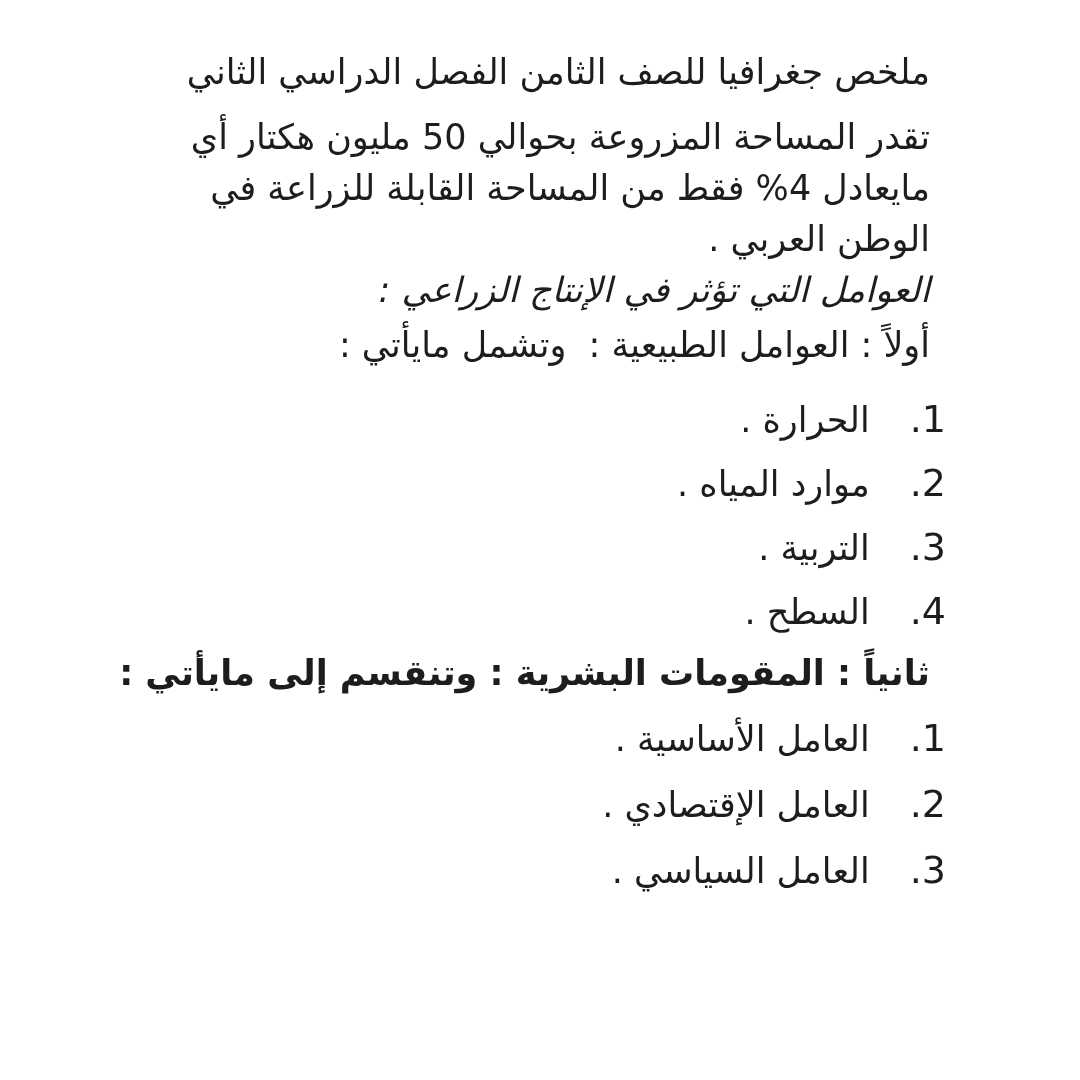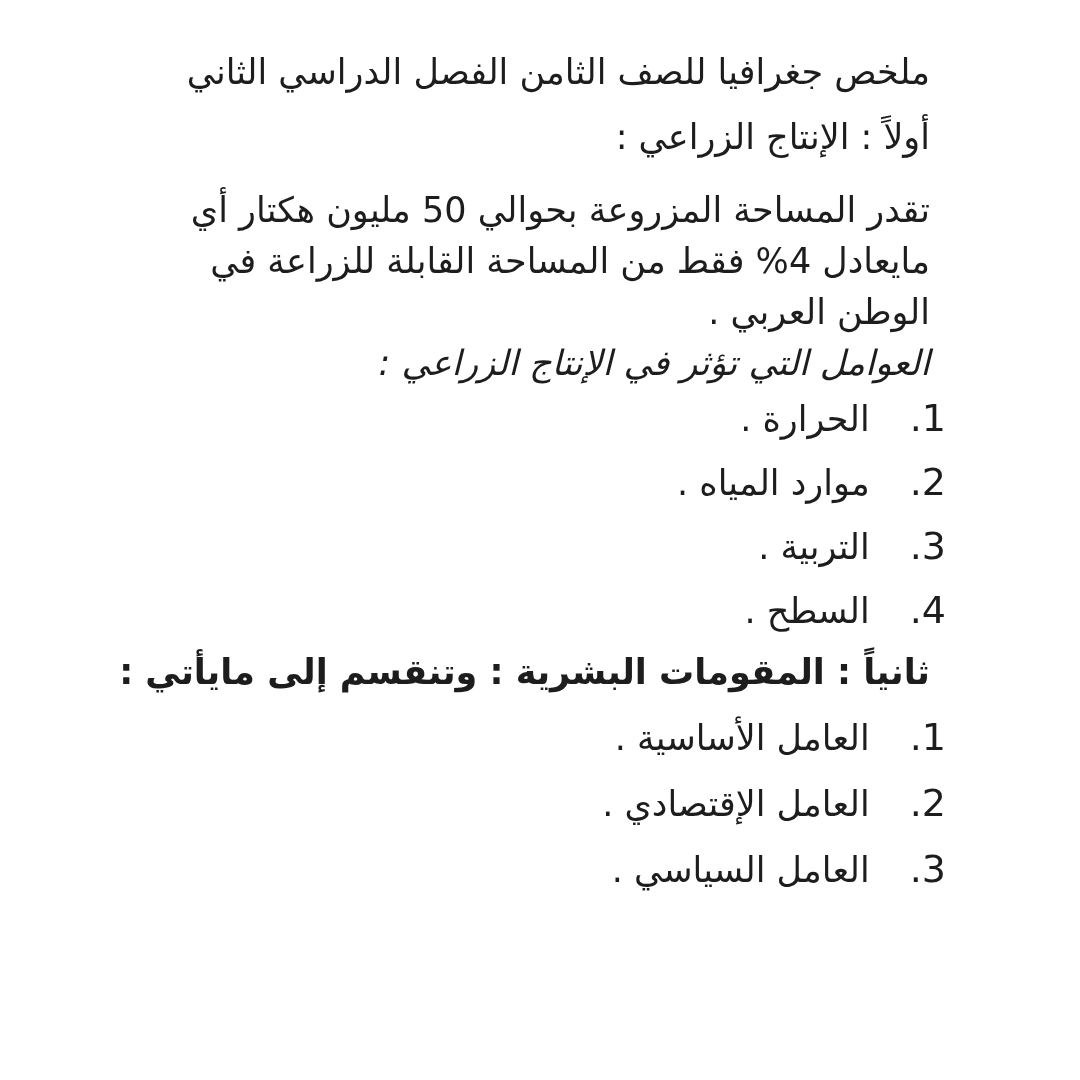--- a/index.html
+++ b/index.html
@@ -61,29 +61,29 @@
     flex: 0 1 auto;
   }
 </style>
 </head>
 <body>
 
 <div class="doc">
 
   <div class="line doc-title">ملخص جغرافيا للصف الثامن الفصل الدراسي الثاني</div>
 
-  <div class="line h-agri">أولاً : الإنتاج الزراعي :</div>
 
 
   <div class="para para-2">تقدر المساحة المزروعة بحوالي 50 مليون هكتار أي
 مايعادل 4% فقط من المساحة القابلة للزراعة في
 الوطن العربي .</div>
 
   <div class="line h-factors">العوامل التي تؤثر في الإنتاج الزراعي :</div>
 
+  <div class="line h-natural">أولاً : العوامل الطبيعية :  وتشمل مايأتي :</div>
 
   <div class="list list-natural">
     <div class="item">
         <span class="num">1.</span>
         <span class="label">الحرارة .</span>
       </div>
     <div class="item">
         <span class="num">2.</span>
         <span class="label">موارد المياه .</span>
       </div>

